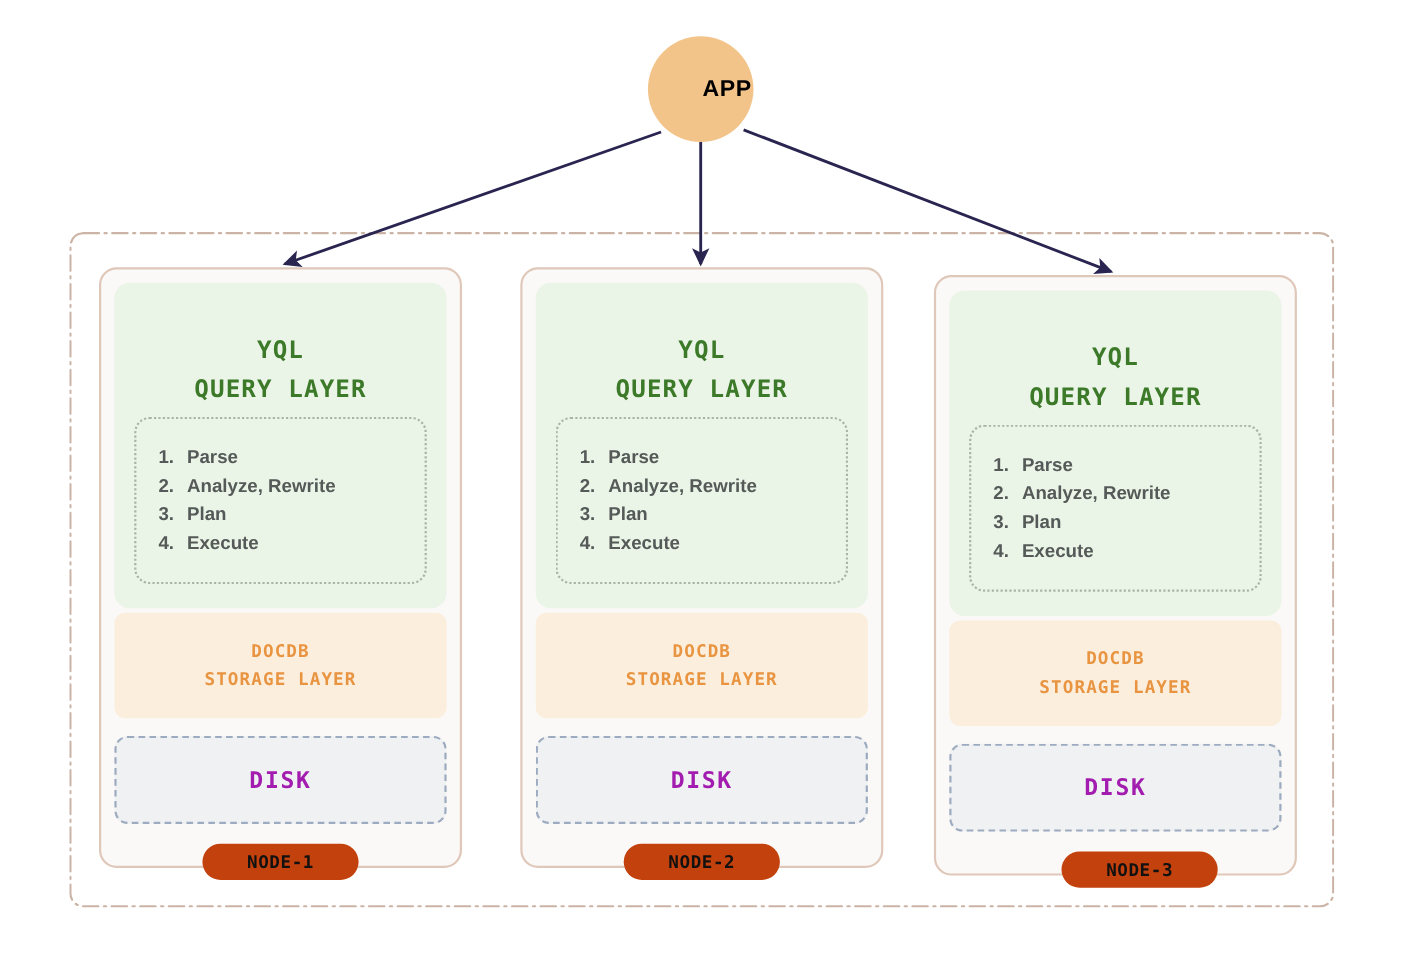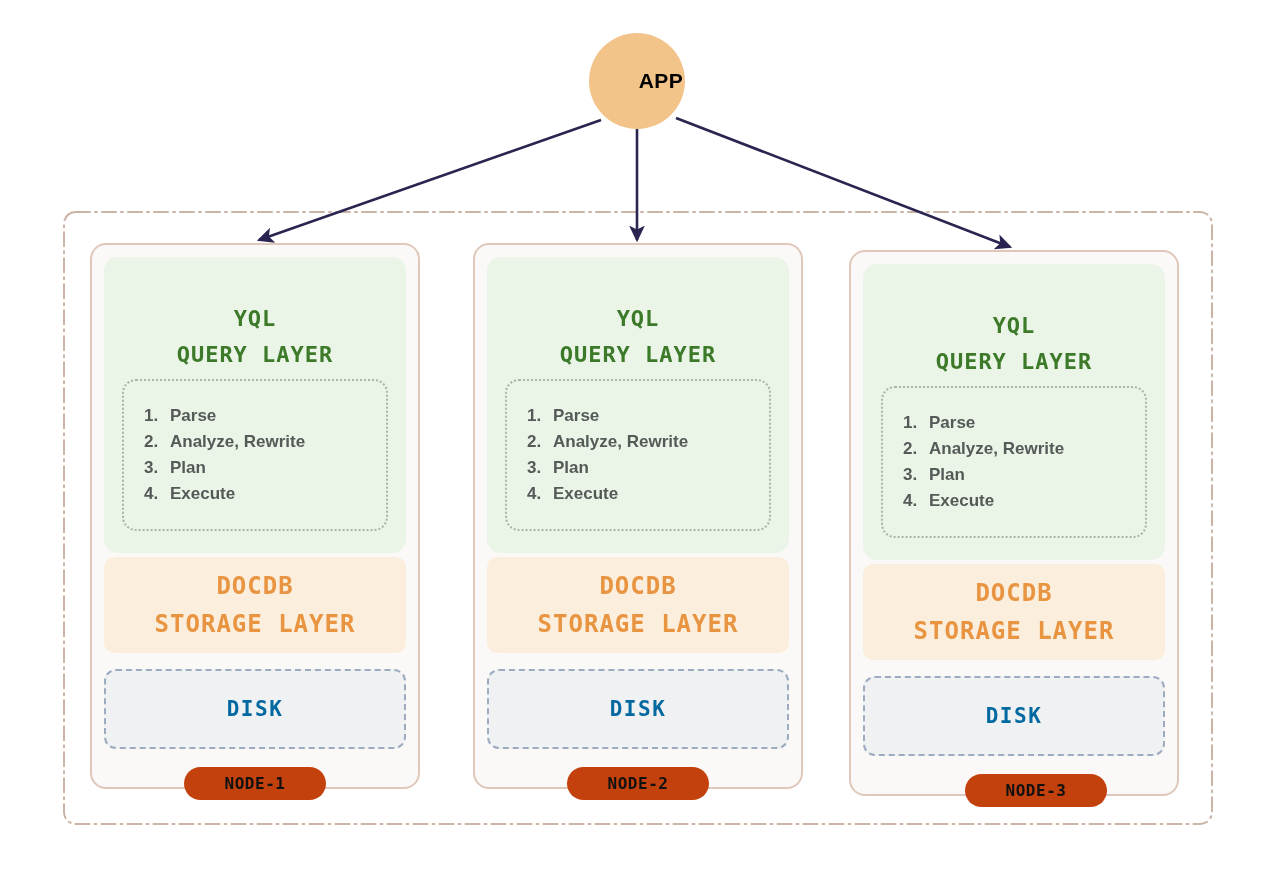--- a/index.html
+++ b/index.html
@@ -134,42 +134,42 @@
     display: flex;
     flex-direction: column;
     align-items: center;
     justify-content: center;
   }
   .docdb-title {
     text-align: center;
     color: #e89441;
     font-family: "DejaVu Sans Mono", "Liberation Mono", monospace;
     font-weight: 700;
-    font-size: 24px;
+    font-size: 16px;
     line-height: 1.6;
     letter-spacing: 1px;
   }
 
   
   .disk-panel {
     position: absolute;
     left: 0;
     right: 0;
     top: 412px;
     height: 80px;
     background: #f0f1f2;
     border: 2px dashed #9cabc0;
     border-radius: 12px;
     box-sizing: border-box;
     display: flex;
     align-items: center;
     justify-content: center;
   }
   .disk-title {
-    color: #0369a1;
+    color: #a21caf;
     font-family: "DejaVu Sans Mono", "Liberation Mono", monospace;
     font-weight: 700;
     font-size: 21px;
     letter-spacing: 1.5px;
   }
 
   
   .node-badge {
     position: absolute;
     width: 142px;

